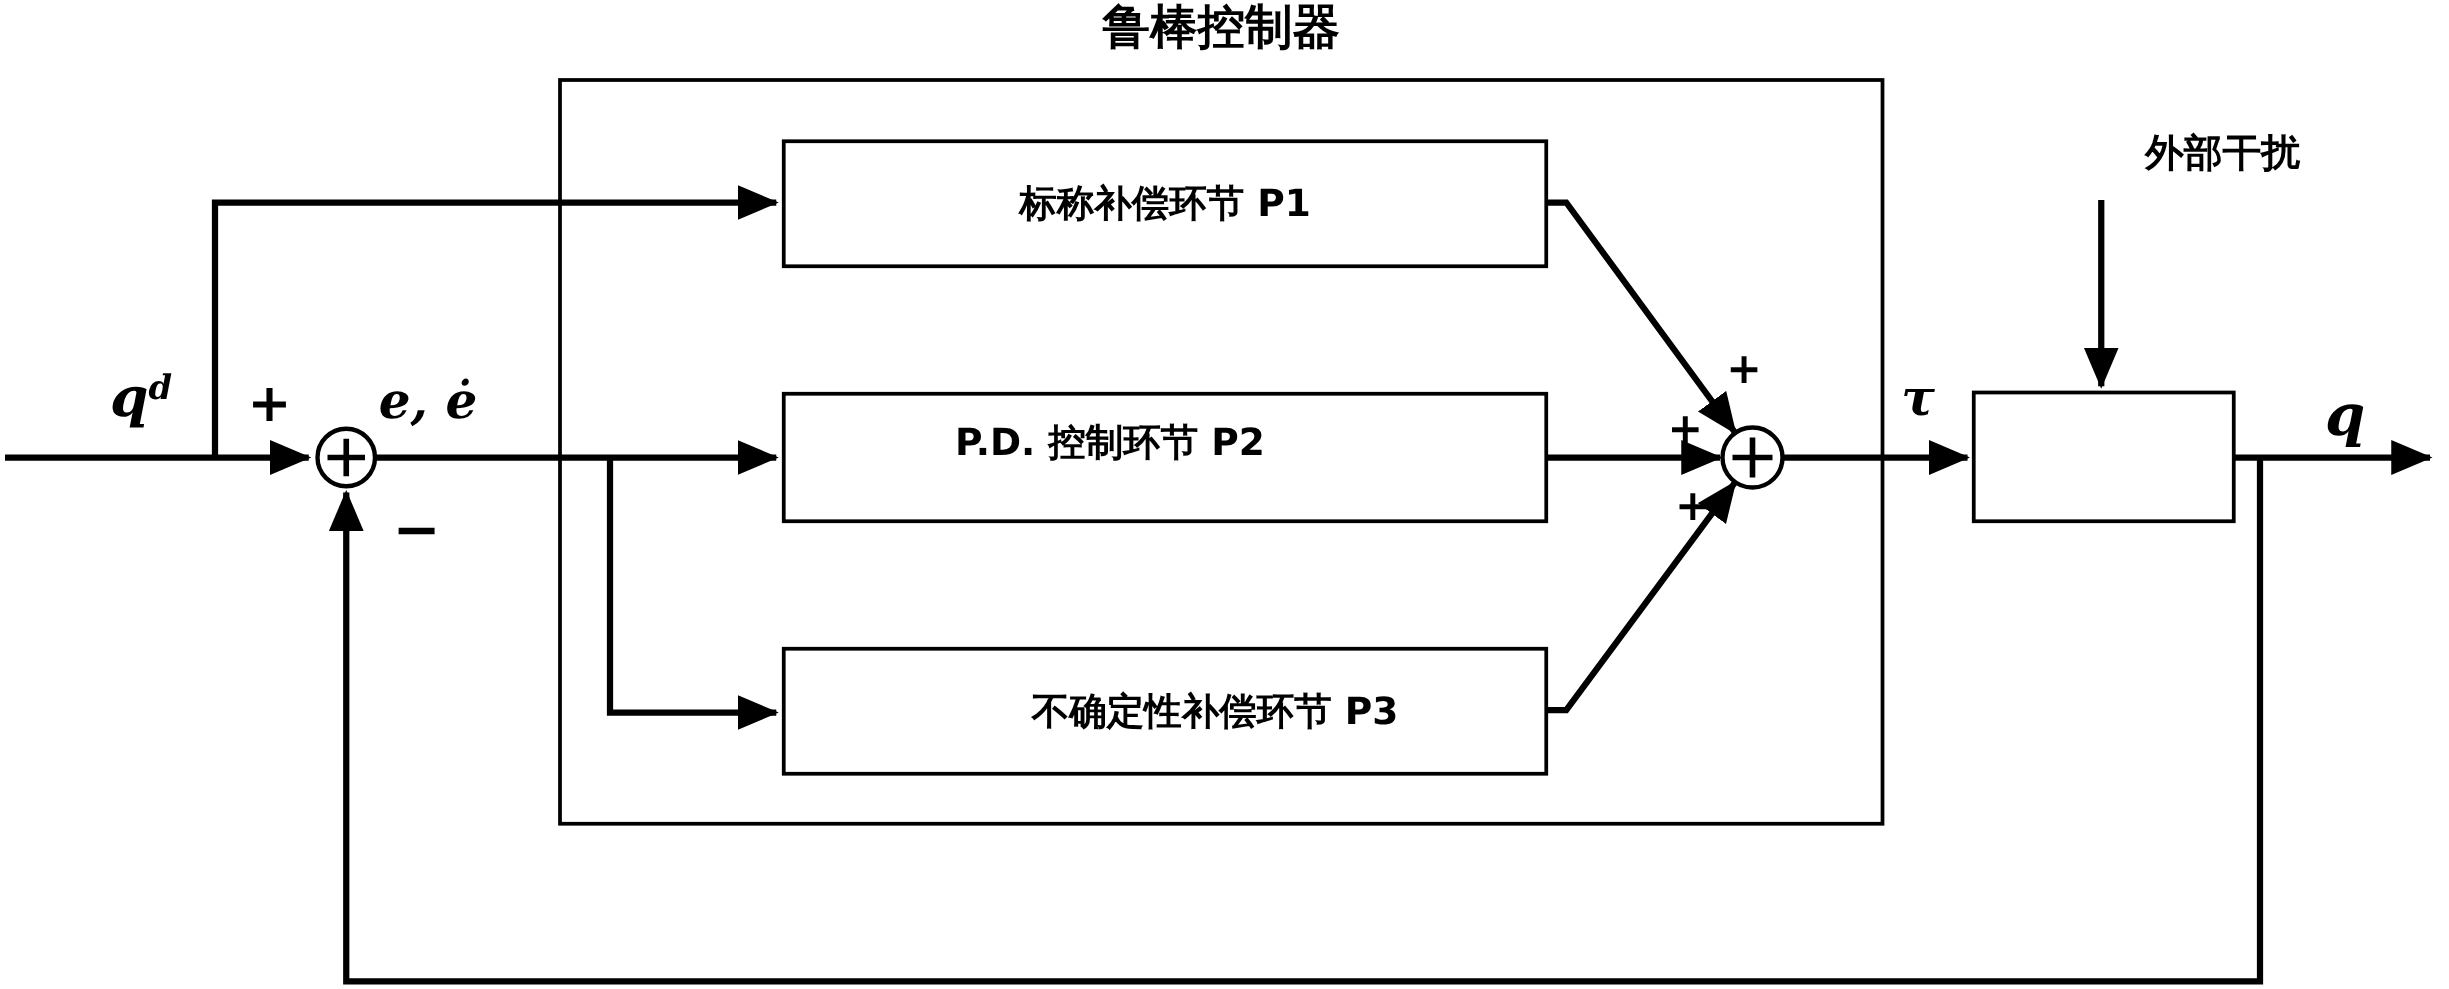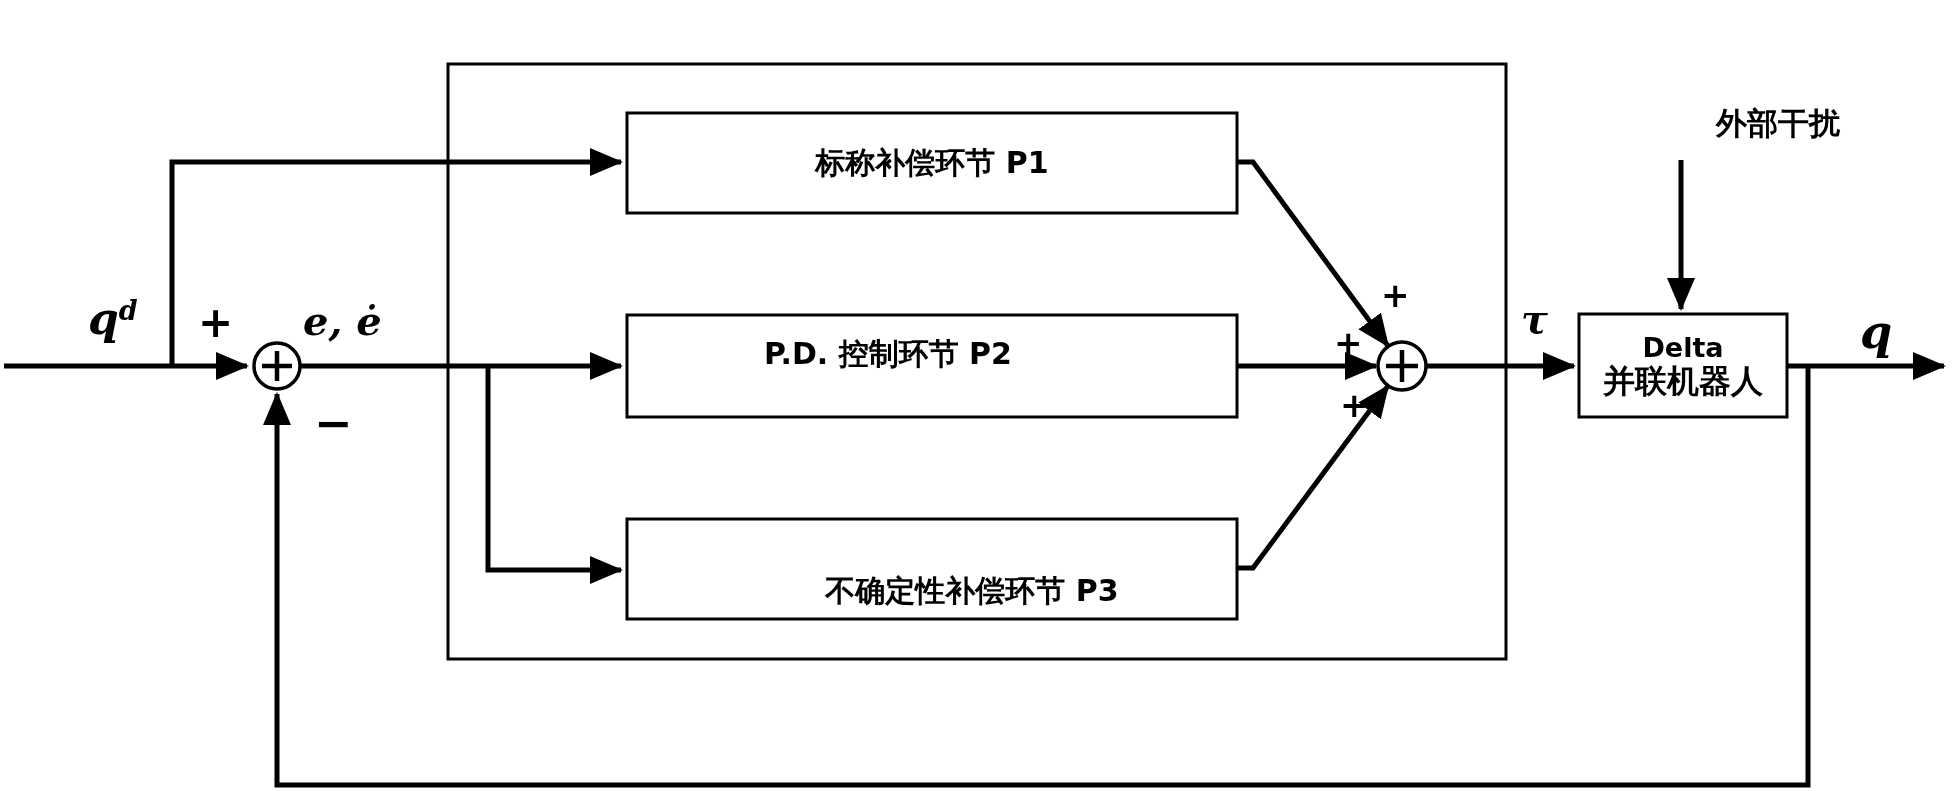--- a/index.html
+++ b/index.html
@@ -17,21 +17,21 @@
   .math{font-family:"DejaVu Serif",serif;font-style:italic;font-weight:700;}
   .sign{font-family:"DejaVu Sans",sans-serif;font-weight:900;}
 
   .title{left:777px;top:2px;width:400px;text-align:center;font-size:38px;}
   .block-label{
     position:absolute;display:flex;align-items:center;justify-content:center;
     text-align:center;font-size:30px;font-weight:700;
   }
   .p1{left:627px;top:113px;width:610px;height:100px;}
   .p2{left:627px;top:303px;width:522px;height:102px;}
-  .p3{left:627px;top:541px;width:690px;height:100px;}
+  .p3{left:627px;top:519px;width:690px;height:100px;}
   .plant{
     left:1579px;top:314px;width:208px;height:103px;
     display:flex;flex-direction:column;align-items:center;justify-content:center;
     position:absolute;text-align:center;font-weight:700;
   }
   .plant-l1{font-size:27px;line-height:1.15;}
   .plant-l2{font-size:32px;line-height:1.15;}
   .dist{left:1688px;top:108px;width:180px;text-align:center;font-size:31px;}
 
   .qd{left:88px;top:297px;font-size:44px;}
@@ -86,29 +86,26 @@
 
     <g>
       <circle cx="1402" cy="366" r="24" fill="#fff" stroke="#000" stroke-width="3.5"></circle>
       <g stroke="#000" stroke-width="4.5">
         <line x1="1386" y1="366" x2="1418" y2="366"></line>
         <line x1="1402" y1="350" x2="1402" y2="382"></line>
       </g>
     </g>
   </svg>
 
+  <div class="lbl cjk title">鲁棒控制器</div>
 
   <div class="block-label cjk p1">标称补偿环节 P1</div>
   <div class="block-label cjk p2">P.D. 控制环节 P2</div>
   <div class="block-label cjk p3">不确定性补偿环节 P3</div>
 
-  <div class="plant cjk">
-    <span class="plant-l1">Delta</span>
-    <span class="plant-l2">并联机器人</span>
-  </div>
 
   <div class="lbl cjk dist">外部干扰</div>
 
   <div class="lbl math qd"><span>q</span><sup>d</sup></div>
 
   <div class="lbl sign plus1">+</div>
   <div class="lbl math err">e, ė</div>
   <div class="lbl sign minus1">−</div>
 
   <div class="lbl sign plus2a">+</div>

